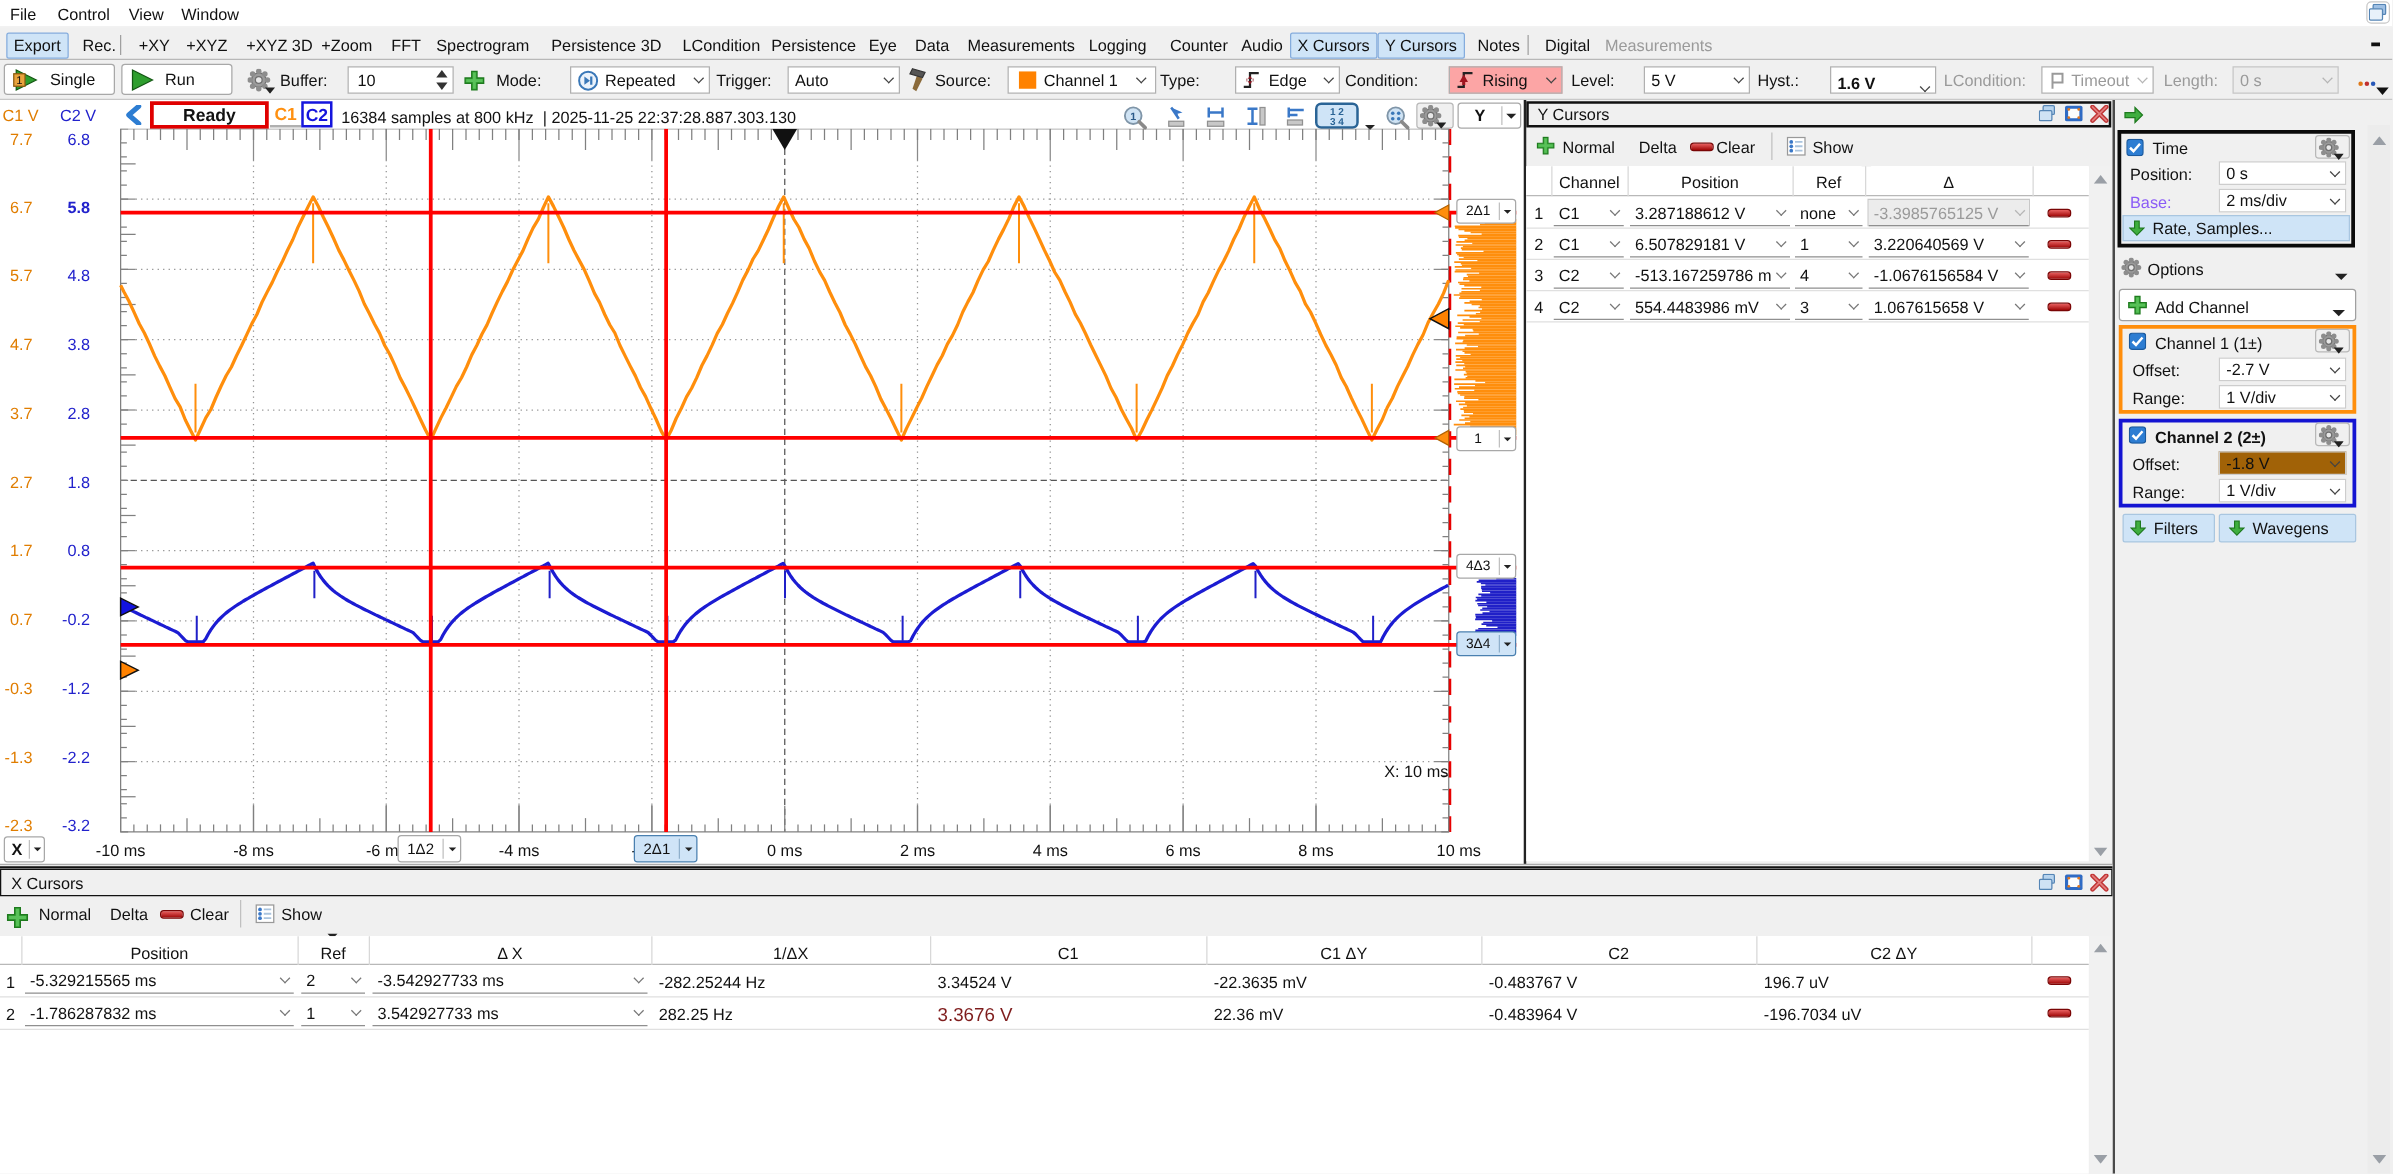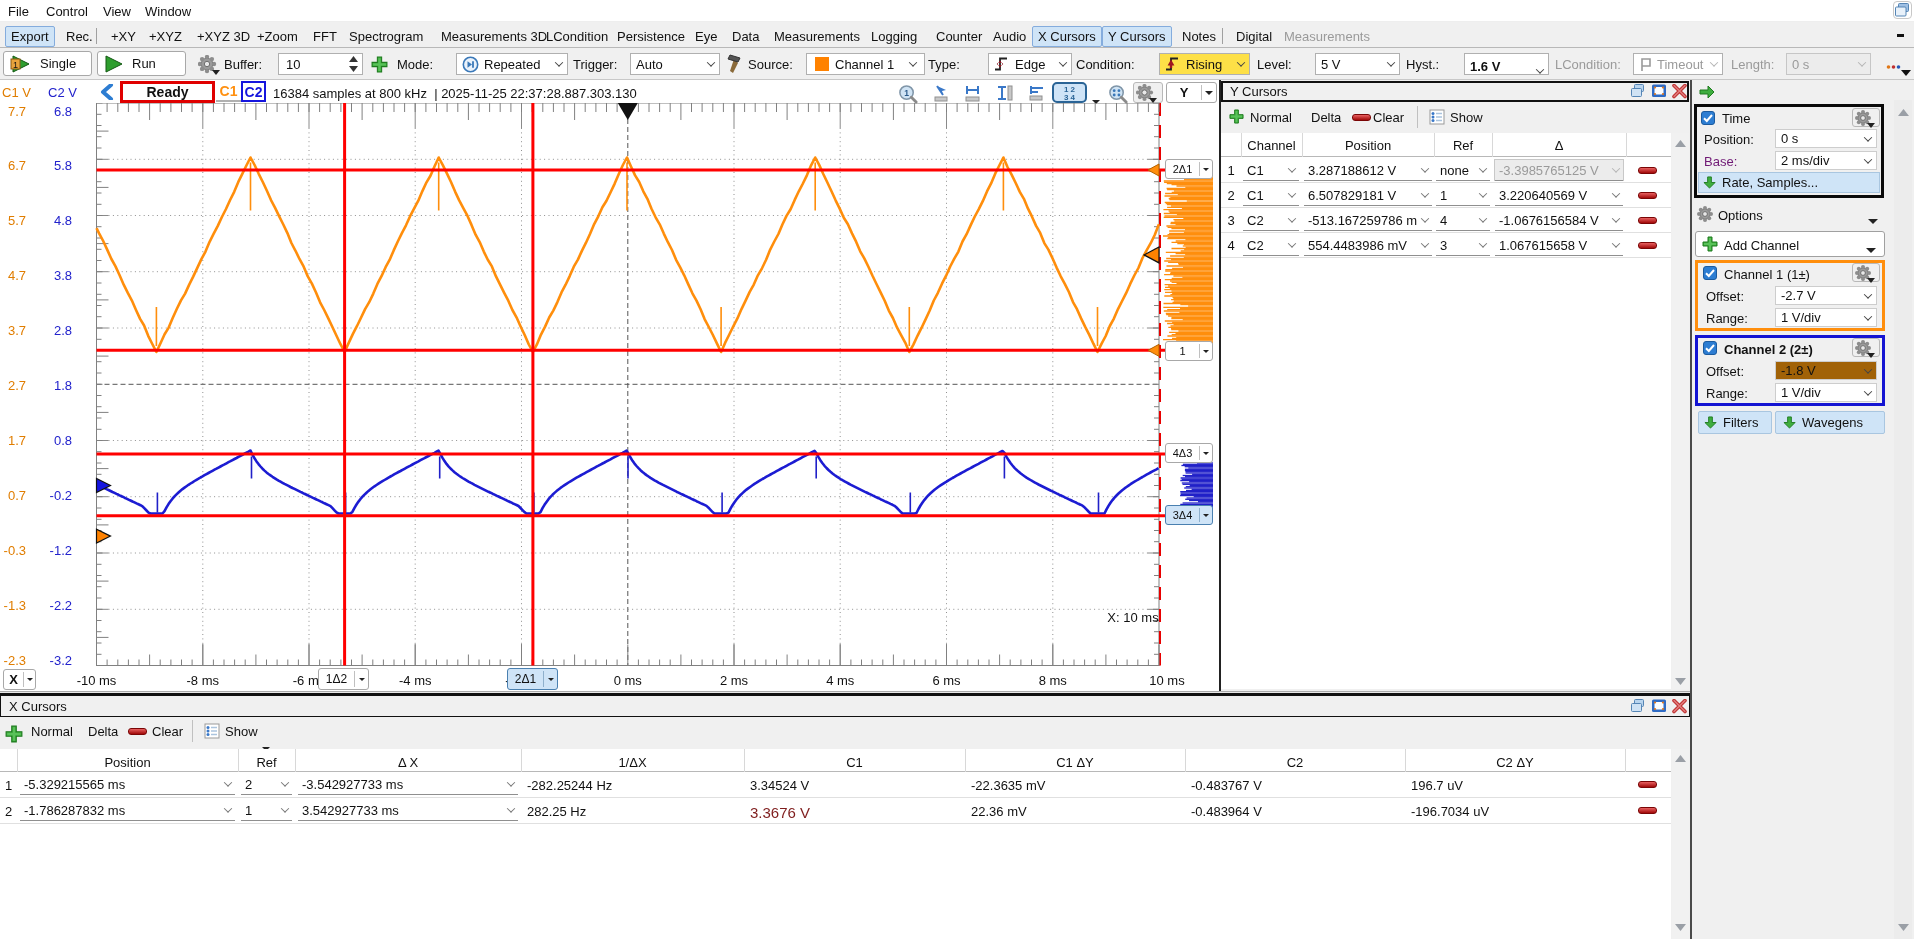--- a/index.html
+++ b/index.html
@@ -20,21 +20,21 @@
   </svg>
 <div class="abs" style="left:0;top:22px;width:1914px;height:26px;background:#f0f0f0;border-bottom:1px solid #b8b8b8"></div>
 <div class="tab tabsel" style="left:5px">Export</div>
 <div class="tab" style="left:61px">Rec.</div>
 <div class="tab" style="left:106px">+XY</div>
 <div class="tab" style="left:144px">+XYZ</div>
 <div class="tab" style="left:192px">+XYZ 3D</div>
 <div class="tab" style="left:252px">+Zoom</div>
 <div class="tab" style="left:308px">FFT</div>
 <div class="tab" style="left:344px">Spectrogram</div>
-<div class="tab" style="left:436px">Measurements 3D</div>
+<div class="tab" style="left:436px">Persistence 3D</div>
 <div class="tab" style="left:541px">LCondition</div>
 <div class="tab" style="left:612px">Persistence</div>
 <div class="tab" style="left:690px">Eye</div>
 <div class="tab" style="left:727px">Data</div>
 <div class="tab" style="left:769px">Measurements</div>
 <div class="tab" style="left:866px">Logging</div>
 <div class="tab" style="left:931px">Counter</div>
 <div class="tab" style="left:988px">Audio</div>
 <div class="tab tabsel" style="left:1032px">X Cursors</div>
 <div class="tab tabsel" style="left:1102px">Y Cursors</div>
@@ -110,21 +110,21 @@
   </div>
 <div style="position:absolute;left:928px;top:57px;font-size:13px;color:#111;font-weight:normal;white-space:nowrap">Type:</div>
 <div style="position:absolute;left:988px;top:53px;width:84px;height:22px;background:#fff;border:1px solid #b0b0b0;display:flex;align-items:center;box-sizing:border-box;padding:0 5px;">
     <span style="flex:1;display:flex;align-items:center;overflow:hidden;white-space:nowrap"><svg width="16" height="18" viewBox="0 0 16 18" style="margin-right:5px">
         <path d="M1 14.5 h5 V3.5 h7" fill="none" stroke="#222" stroke-width="1.8"></path>
         <path d="M6 5.5 l-3.2 4.5 h6.4 z M6 12.5 l-3.2 -4.5 h6.4 z" fill="#8a1520"></path>
       </svg>Edge</span>
     <span style="display:inline-block;width:6px;height:6px;border-right:1.6px solid #444;border-bottom:1.6px solid #444;transform:rotate(45deg) translate(-1px,-1px);margin-left:2px"></span>
   </div>
 <div style="position:absolute;left:1076px;top:57px;font-size:13px;color:#111;font-weight:normal;white-space:nowrap">Condition:</div>
-<div style="position:absolute;left:1159px;top:53px;width:91px;height:22px;background:#fde047;border:1px solid #b0b0b0;display:flex;align-items:center;box-sizing:border-box;padding:0 5px;">
+<div style="position:absolute;left:1159px;top:53px;width:91px;height:22px;background:#fca5a5;border:1px solid #b0b0b0;display:flex;align-items:center;box-sizing:border-box;padding:0 5px;">
     <span style="flex:1;display:flex;align-items:center;overflow:hidden;white-space:nowrap"><svg width="16" height="18" viewBox="0 0 16 18" style="margin-right:5px">
         <path d="M1 14.5 h5 V3.5 h7" fill="none" stroke="#222" stroke-width="1.8"></path>
         <path d="M6 4.5 l-3.4 6 h6.8 z" fill="#a01520"></path>
         <path d="M6 9 v4" stroke="#a01520" stroke-width="2.4"></path>
       </svg>Rising</span>
     <span style="display:inline-block;width:6px;height:6px;border-right:1.6px solid #444;border-bottom:1.6px solid #444;transform:rotate(45deg) translate(-1px,-1px);margin-left:2px"></span>
   </div>
 <div style="position:absolute;left:1257px;top:57px;font-size:13px;color:#111;font-weight:normal;white-space:nowrap">Level:</div>
 <div style="position:absolute;left:1315px;top:53px;width:85px;height:22px;background:#fff;border:1px solid #b0b0b0;display:flex;align-items:center;box-sizing:border-box;padding:0 5px;">
     <span style="flex:1;display:flex;align-items:center;overflow:hidden;white-space:nowrap">5 V</span>
@@ -219,21 +219,21 @@
     <span style="width:1px;height:15px;background:#c0c0c0"></span>
     <span style="width:14px;display:flex;justify-content:center">
       <span style="display:inline-block;width:0;height:0;border-left:4px solid transparent;border-right:4px solid transparent;border-top:4px solid #222;"></span>
     </span>
   </div>
 <div style="position:absolute;left:2px;top:85px;font-size:13px;color:#e07d00;font-weight:normal;white-space:nowrap">C1 V</div>
 <div style="position:absolute;left:48px;top:85px;font-size:13px;color:#2222cc;font-weight:normal;white-space:nowrap">C2 V</div>
 <div style="position:absolute;left:0px;top:103.5px;width:26px;font-size:13px;color:#e07d00;font-weight:normal;white-space:nowrap;text-align:right">7.7</div>
 <div style="position:absolute;left:36px;top:103.5px;width:36px;font-size:13px;color:#2222cc;font-weight:normal;white-space:nowrap;text-align:right">6.8</div>
 <div style="position:absolute;left:0px;top:158.4px;width:26px;font-size:13px;color:#e07d00;font-weight:normal;white-space:nowrap;text-align:right">6.7</div>
-<div style="position:absolute;left:36px;top:158.4px;width:36px;font-size:13px;color:#2222cc;font-weight:normal;white-space:nowrap;text-align:right">5.8</div>
+<div style="position:absolute;left:36px;top:158.4px;width:36px;font-size:13px;color:#2222cc;font-weight:bold;white-space:nowrap;text-align:right">5.8</div>
 <div style="position:absolute;left:0px;top:213.3px;width:26px;font-size:13px;color:#e07d00;font-weight:normal;white-space:nowrap;text-align:right">5.7</div>
 <div style="position:absolute;left:36px;top:213.3px;width:36px;font-size:13px;color:#2222cc;font-weight:normal;white-space:nowrap;text-align:right">4.8</div>
 <div style="position:absolute;left:0px;top:268.2px;width:26px;font-size:13px;color:#e07d00;font-weight:normal;white-space:nowrap;text-align:right">4.7</div>
 <div style="position:absolute;left:36px;top:268.2px;width:36px;font-size:13px;color:#2222cc;font-weight:normal;white-space:nowrap;text-align:right">3.8</div>
 <div style="position:absolute;left:0px;top:323.1px;width:26px;font-size:13px;color:#e07d00;font-weight:normal;white-space:nowrap;text-align:right">3.7</div>
 <div style="position:absolute;left:36px;top:323.1px;width:36px;font-size:13px;color:#2222cc;font-weight:normal;white-space:nowrap;text-align:right">2.8</div>
 <div style="position:absolute;left:0px;top:378.0px;width:26px;font-size:13px;color:#e07d00;font-weight:normal;white-space:nowrap;text-align:right">2.7</div>
 <div style="position:absolute;left:36px;top:378.0px;width:36px;font-size:13px;color:#2222cc;font-weight:normal;white-space:nowrap;text-align:right">1.8</div>
 <div style="position:absolute;left:0px;top:432.9px;width:26px;font-size:13px;color:#e07d00;font-weight:normal;white-space:nowrap;text-align:right">1.7</div>
 <div style="position:absolute;left:36px;top:432.9px;width:36px;font-size:13px;color:#2222cc;font-weight:normal;white-space:nowrap;text-align:right">0.8</div>
@@ -1025,21 +1025,21 @@
       <circle cx="11.2" cy="2.8" r="2.0" fill="#8d8d8d"></circle>
       <circle cx="7.0" cy="7.0" r="2.4" fill="#e8e8e8" stroke="#6f6f6f"></circle>
     </g>
     <path d="M12 13 h8 l-4 5z" fill="#222"></path>
   </svg>
 <div style="position:absolute;left:1704px;top:132px;font-size:13px;color:#111;font-weight:normal;white-space:nowrap">Position:</div>
 <div style="position:absolute;left:1775px;top:129px;width:102px;height:19px;background:#fff;border:1px solid #cdcdcd;display:flex;align-items:center;box-sizing:border-box;padding:0 5px;">
     <span style="flex:1;display:flex;align-items:center;overflow:hidden;white-space:nowrap">0 s</span>
     <span style="display:inline-block;width:6px;height:6px;border-right:1.6px solid #444;border-bottom:1.6px solid #444;transform:rotate(45deg) translate(-1px,-1px);margin-left:2px"></span>
   </div>
-<div style="position:absolute;left:1704px;top:154px;font-size:13px;color:#701a75;font-weight:normal;white-space:nowrap">Base:</div>
+<div style="position:absolute;left:1704px;top:154px;font-size:13px;color:#8b5cf6;font-weight:normal;white-space:nowrap">Base:</div>
 <div style="position:absolute;left:1775px;top:151px;width:102px;height:19px;background:#fff;border:1px solid #cdcdcd;display:flex;align-items:center;box-sizing:border-box;padding:0 5px;">
     <span style="flex:1;display:flex;align-items:center;overflow:hidden;white-space:nowrap">2 ms/div</span>
     <span style="display:inline-block;width:6px;height:6px;border-right:1.6px solid #444;border-bottom:1.6px solid #444;transform:rotate(45deg) translate(-1px,-1px);margin-left:2px"></span>
   </div>
 <div class="abs" style="left:1698px;top:172px;width:182px;height:21px;background:#cfe4f7;border:1px solid #a9c6e0"></div>
 <svg style="position:absolute;left:1703px;top:176px" width="13" height="13" viewBox="0 0 14 14">
     <path d="M5 1h4v6h4l-6 6-6-6h4z" fill="#3fae3f" stroke="#1e7a1e" stroke-width="1"></path>
   </svg>
 <div style="position:absolute;left:1722px;top:175px;font-size:13px;color:#111;font-weight:normal;white-space:nowrap">Rate, Samples...</div>
 <svg style="position:absolute;left:1697px;top:206px" width="20" height="18" viewBox="0 0 20 18">

